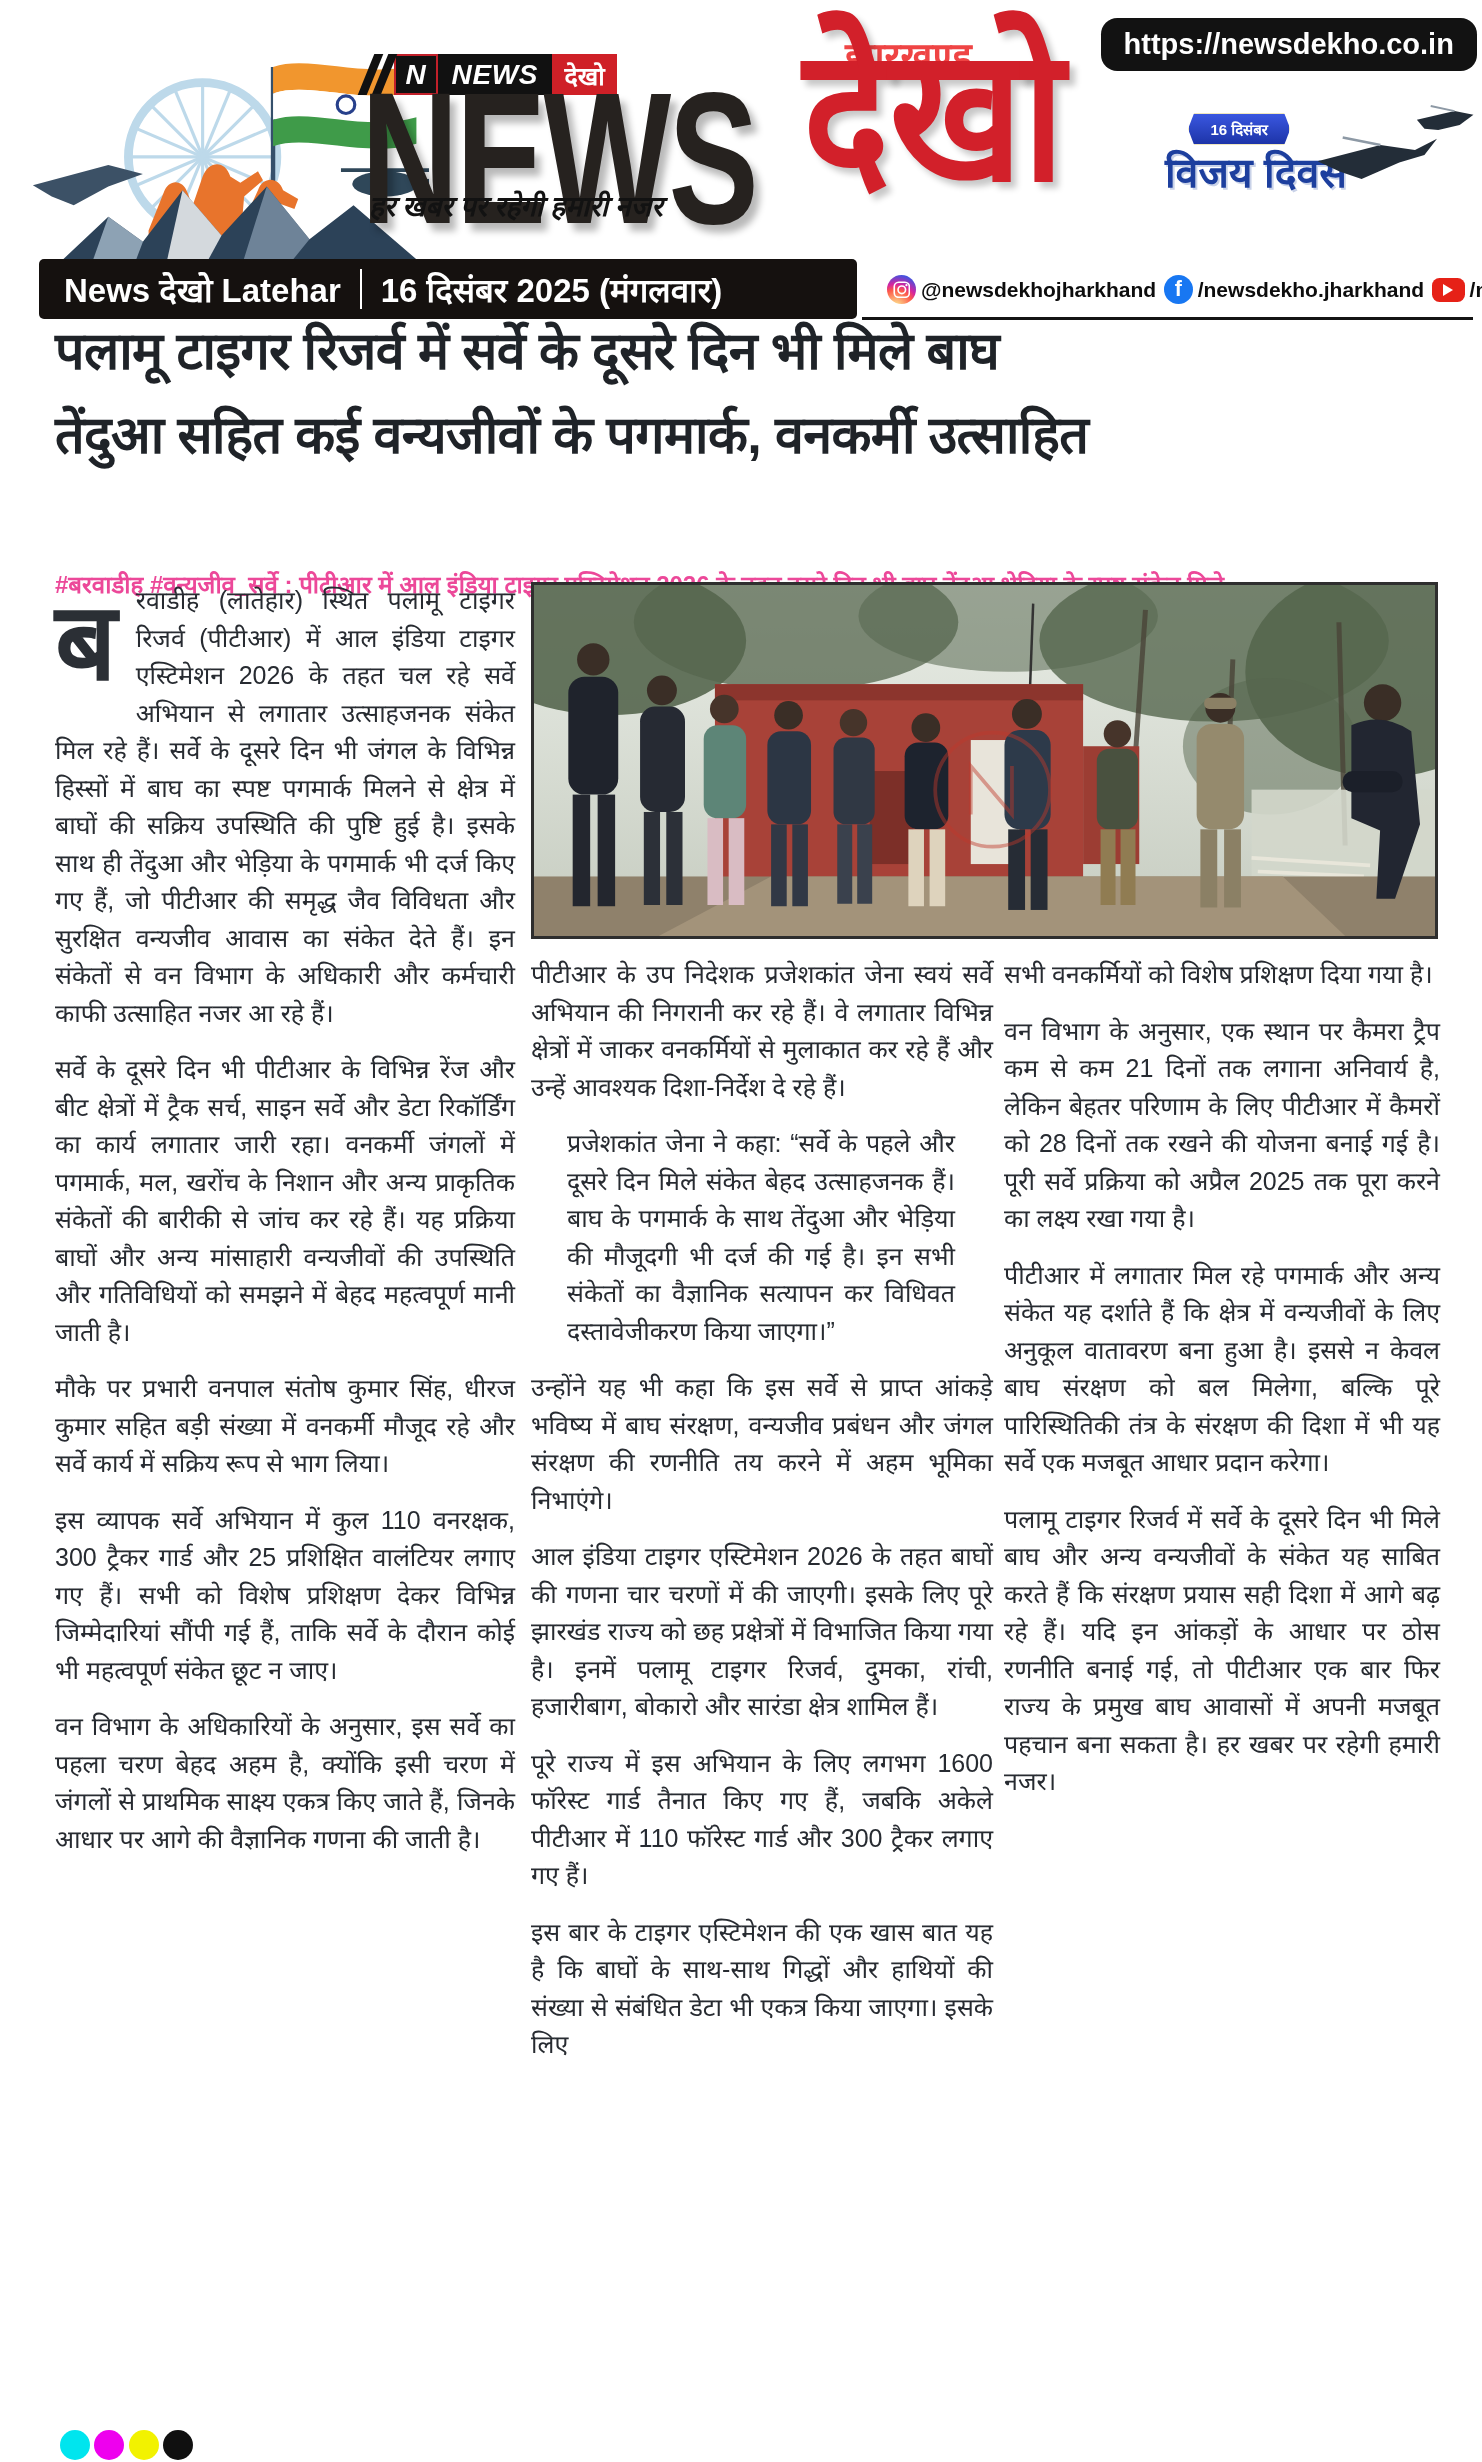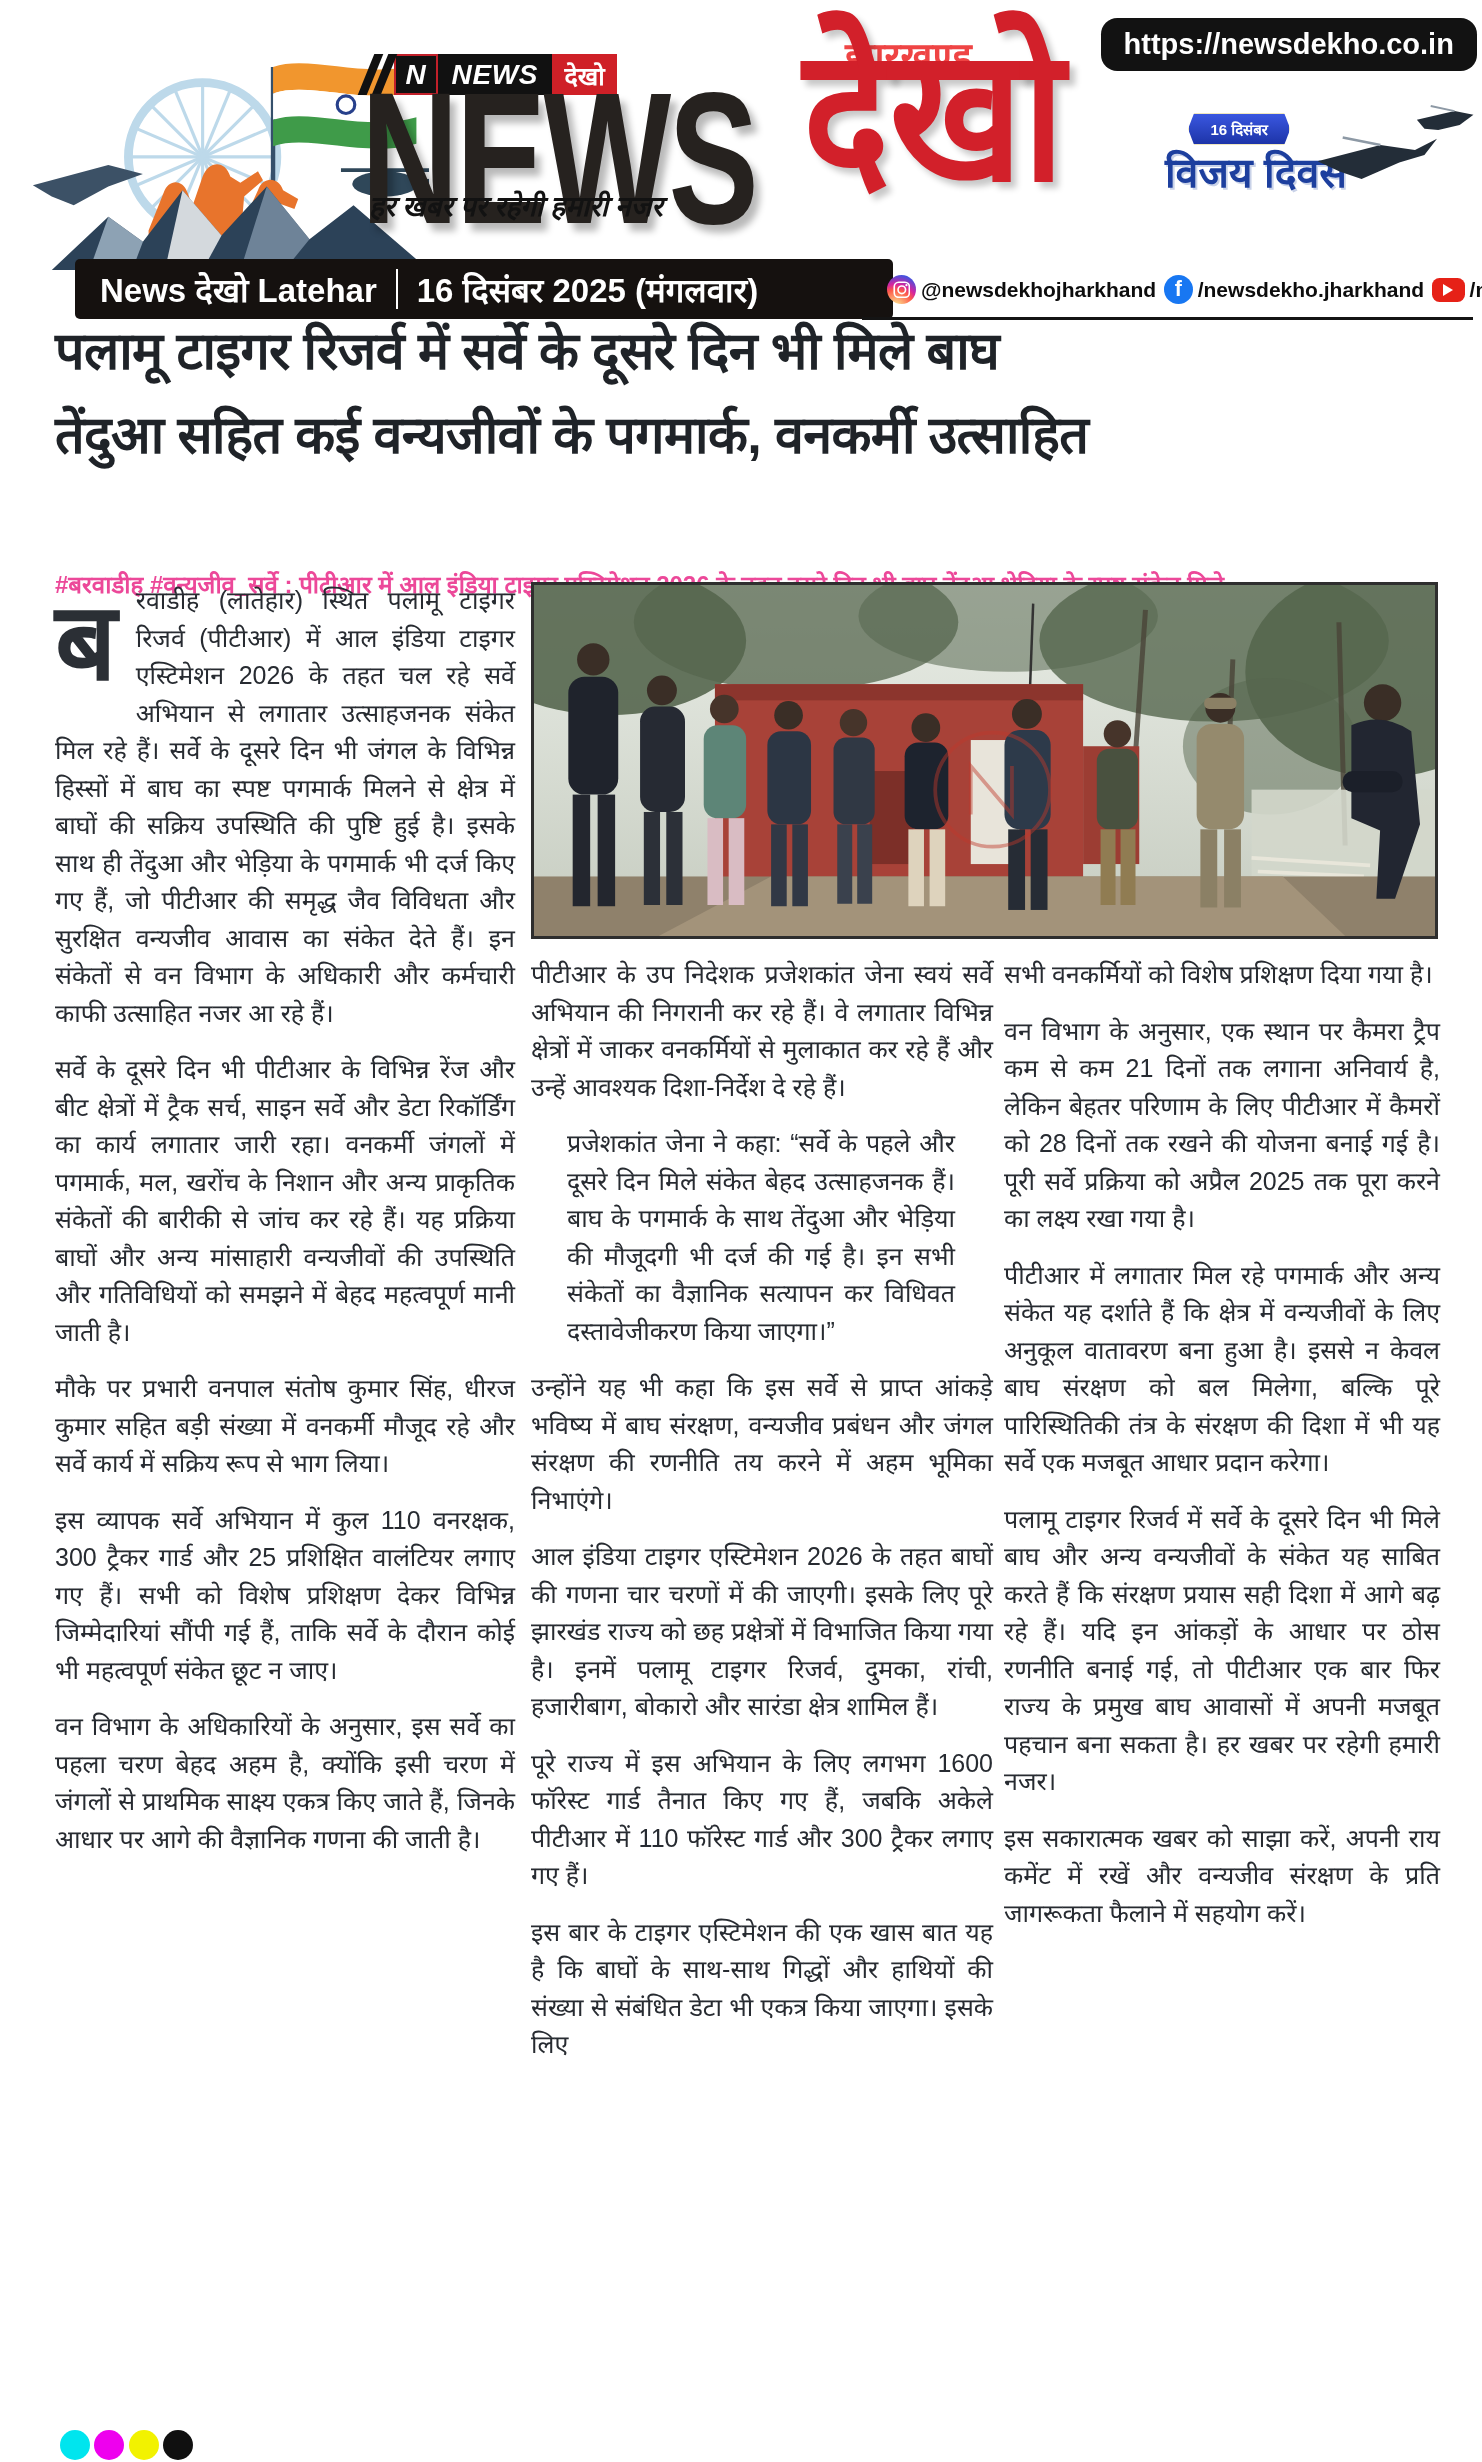--- a/index.html
+++ b/index.html
@@ -29,21 +29,21 @@
   .vd-badge{position:absolute;left:1188px;top:113px;background:linear-gradient(#3a57e0,#1d34a8);
             color:#fff;font-weight:800;font-size:15px;padding:5px 21.4px;border:1.3px solid #efe6bf;
             clip-path:polygon(0 50%,6% 0,94% 0,100% 50%,94% 100%,6% 100%);}
   .vd-text{position:absolute;left:1165px;top:143px;font-size:41px;font-weight:900;color:#1d3f9e;
            text-shadow:1.9px 1.9px 0 #c9d2e8;}
   .jets{position:absolute;left:1305px;top:101px;width:171px;height:101px;}
 
   
   .banner{position:absolute;left:39px;top:259px;width:818px;height:60px;background:#15110f;
           border-radius:5px;display:flex;align-items:center;color:#fff;font-weight:700;
-          font-size:33px;padding-left:25px;box-sizing:border-box;margin-left:36px;}
+          font-size:33px;padding-left:25px;box-sizing:border-box;}
   .banner-div{width:1.9px;height:40px;background:#ffffff;margin:0 19px;}
   .social-row{position:absolute;left:887px;top:275px;display:flex;align-items:center;gap:7.5px;
               font-size:21px;font-weight:800;color:#0d0d0d;}
   .s-item{display:flex;align-items:center;gap:5px;}
   .icon{width:29px;height:29px;border-radius:50%;display:flex;align-items:center;justify-content:center;flex:0 0 auto;}
   .ig{background:radial-gradient(circle at 30% 110%,#fdf497 0%,#fd5949 45%,#d6249f 60%,#285aeb 90%);}
   .fb{background:#1877f2;color:#fff;font-weight:900;font-size:21.4px;}
   .yt{background:#e62117;border-radius:7.5px;width:33px;height:24px;}
   .yt-tri{width:0;height:0;border-left:10px solid #fff;border-top:6.3px solid transparent;border-bottom:6.3px solid transparent;}
   .social-line{position:absolute;left:862px;top:317px;width:611px;height:2.5px;background:#141414;}
@@ -309,21 +309,20 @@
     <p>आल इंडिया टाइगर एस्टिमेशन 2026 के तहत बाघों की गणना चार चरणों में की जाएगी। इसके लिए पूरे झारखंड राज्य को छह प्रक्षेत्रों में विभाजित किया गया है। इनमें पलामू टाइगर रिजर्व, दुमका, रांची, हजारीबाग, बोकारो और सारंडा क्षेत्र शामिल हैं।</p>
     <p>पूरे राज्य में इस अभियान के लिए लगभग 1600 फॉरेस्ट गार्ड तैनात किए गए हैं, जबकि अकेले पीटीआर में 110 फॉरेस्ट गार्ड और 300 ट्रैकर लगाए गए हैं।</p>
     <p>इस बार के टाइगर एस्टिमेशन की एक खास बात यह है कि बाघों के साथ-साथ गिद्धों और हाथियों की संख्या से संबंधित डेटा भी एकत्र किया जाएगा। इसके लिए</p>
   </div>
 
   <div class="col col3">
     <p>सभी वनकर्मियों को विशेष प्रशिक्षण दिया गया है।</p>
     <p>वन विभाग के अनुसार, एक स्थान पर कैमरा ट्रैप कम से कम 21 दिनों तक लगाना अनिवार्य है, लेकिन बेहतर परिणाम के लिए पीटीआर में कैमरों को 28 दिनों तक रखने की योजना बनाई गई है। पूरी सर्वे प्रक्रिया को अप्रैल 2025 तक पूरा करने का लक्ष्य रखा गया है।</p>
     <p>पीटीआर में लगातार मिल रहे पगमार्क और अन्य संकेत यह दर्शाते हैं कि क्षेत्र में वन्यजीवों के लिए अनुकूल वातावरण बना हुआ है। इससे न केवल बाघ संरक्षण को बल मिलेगा, बल्कि पूरे पारिस्थितिकी तंत्र के संरक्षण की दिशा में भी यह सर्वे एक मजबूत आधार प्रदान करेगा।</p>
     <p>पलामू टाइगर रिजर्व में सर्वे के दूसरे दिन भी मिले बाघ और अन्य वन्यजीवों के संकेत यह साबित करते हैं कि संरक्षण प्रयास सही दिशा में आगे बढ़ रहे हैं। यदि इन आंकड़ों के आधार पर ठोस रणनीति बनाई गई, तो पीटीआर एक बार फिर राज्य के प्रमुख बाघ आवासों में अपनी मजबूत पहचान बना सकता है। हर खबर पर रहेगी हमारी नजर।</p>
-    <p>इस सकारात्मक खबर को साझा करें, अपनी राय कमेंट में रखें और वन्यजीव संरक्षण के प्रति जागरूकता फैलाने में सहयोग करें।</p>
   </div>
 
   <div class="dots">
     <span class="dot" style="background:#00e5ee"></span>
     <span class="dot" style="background:#ee00ee"></span>
     <span class="dot" style="background:#f2f200"></span>
     <span class="dot" style="background:#101010"></span>
   </div>
 
 </div>

